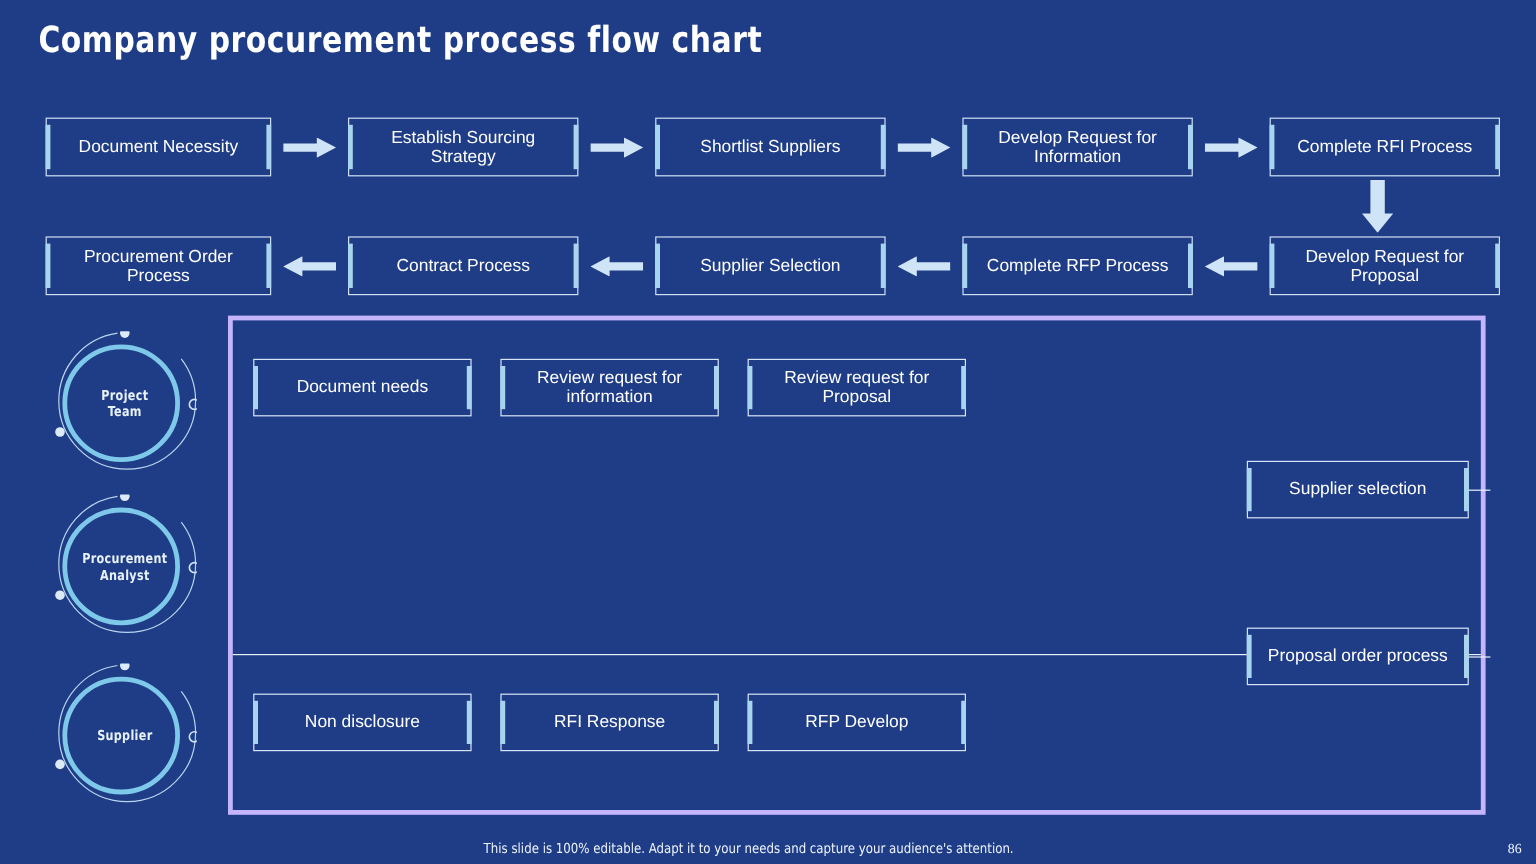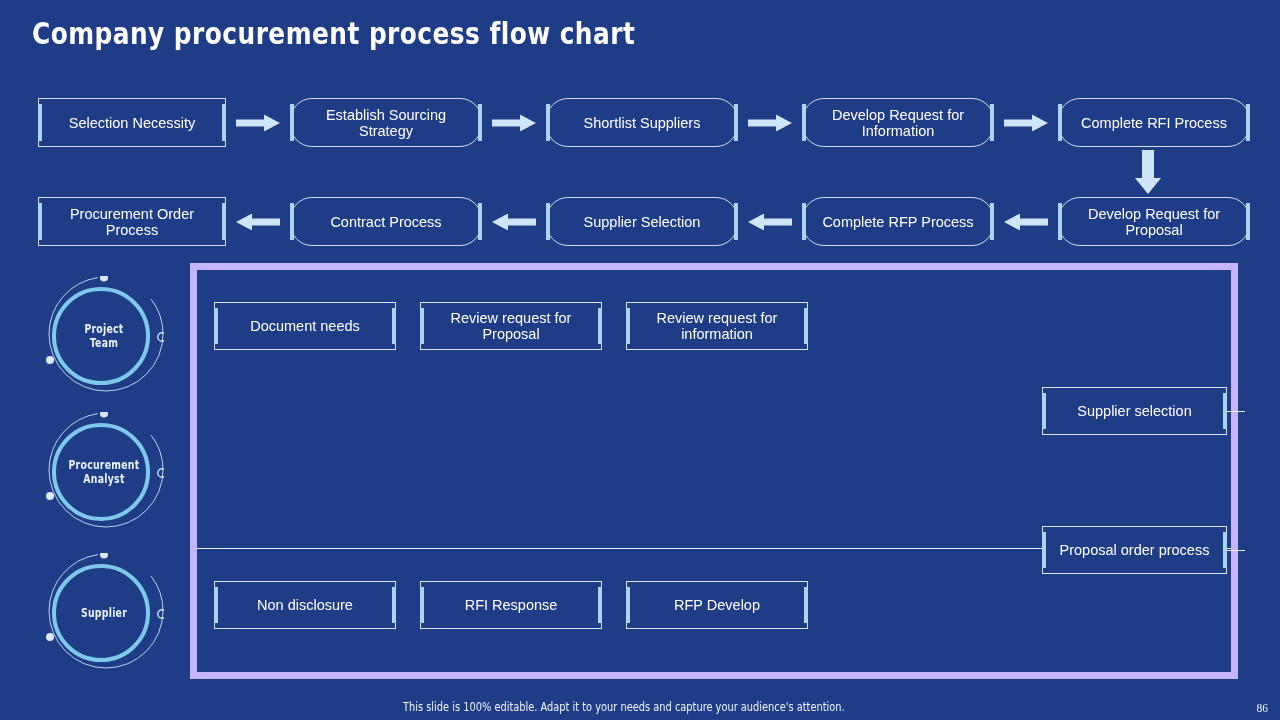--- a/index.html
+++ b/index.html
@@ -37,21 +37,21 @@
     padding:2px 6px;
   }
   .flow-box::before,.flow-box::after{
     content:"";position:absolute;top:5px;bottom:5px;width:4px;
     background:#a9d4f0;
   }
   .flow-box::before{left:-1px;}
   .flow-box::after{right:-1px;}
 
   .w1{width:188px;}
-  .w2{width:192px;border-radius:22px;}
+  .w2{width:192px;}
 
   
   .arrow-gap{width:64px;height:49px;position:relative;}
   .arrow-right,.arrow-left{
     position:absolute;top:50%;transform:translateY(-50%);
     left:50%;margin-left:-22px;
     width:44px;height:17px;
   }
   .arrow-right svg,.arrow-left svg{display:block;}
 
@@ -73,21 +73,21 @@
     font-size:11.5px;font-weight:bold;line-height:14px;text-align:center;
     color:#e8f2fb;letter-spacing:.3px;
     transform:scaleX(.9);
   }
 
   
   #swimlanes{
     position:absolute;left:190px;top:263px;
     width:1048px;height:416px;
     box-sizing:border-box;
-    border:7px solid #c4b5fd;
+    border:4px solid #c4b5fd;
     background:#1f3d87;
   }
   .lane{position:absolute;left:0;right:0;}
   #lane-1{top:0;height:139px;}
   #lane-2{top:139px;height:139px;border-top:1px solid #e9f1fa;}
   #lane-3{top:278px;height:138px;border-top:1px solid #e9f1fa;}
 
   .task-row{position:absolute;top:32px;left:17px;display:flex;}
   .task-box{
     box-sizing:border-box;
@@ -144,21 +144,21 @@
   }
 </style>
 </head>
 <body>
 
 <div id="slide-title">Company procurement process flow chart</div>
 
 <div id="flow-row-1" class="flow-row">
 
   <div class="flow-box w1">
-    <span>Selection Necessity</span>
+    <span>Document Necessity</span>
   </div>
 
   <div class="arrow-gap">
     <span class="arrow-right">
       <svg width="44" height="17" viewBox="0 0 44 17">
           <path d="M0 5 H28 V0 L44 8.5 L28 17 V12 H0 Z" fill="#cfe4f6"></path>
         </svg>
     </span>
   </div>
 
@@ -306,24 +306,24 @@
 </div>
 
 <div id="swimlanes">
 
   <div id="lane-1" class="lane">
     <div class="task-row">
       <div class="task-box tw">
         <span>Document needs</span>
       </div>
       <div class="task-box tw">
+        <span>Review request for information</span>
+      </div>
+      <div class="task-box tw">
         <span>Review request for Proposal</span>
-      </div>
-      <div class="task-box tw">
-        <span>Review request for information</span>
       </div>
     </div>
   </div>
 
 
   <div id="lane-3" class="lane">
     <div class="task-row">
       <div class="task-box tw">
         <span>Non disclosure</span>
       </div>

